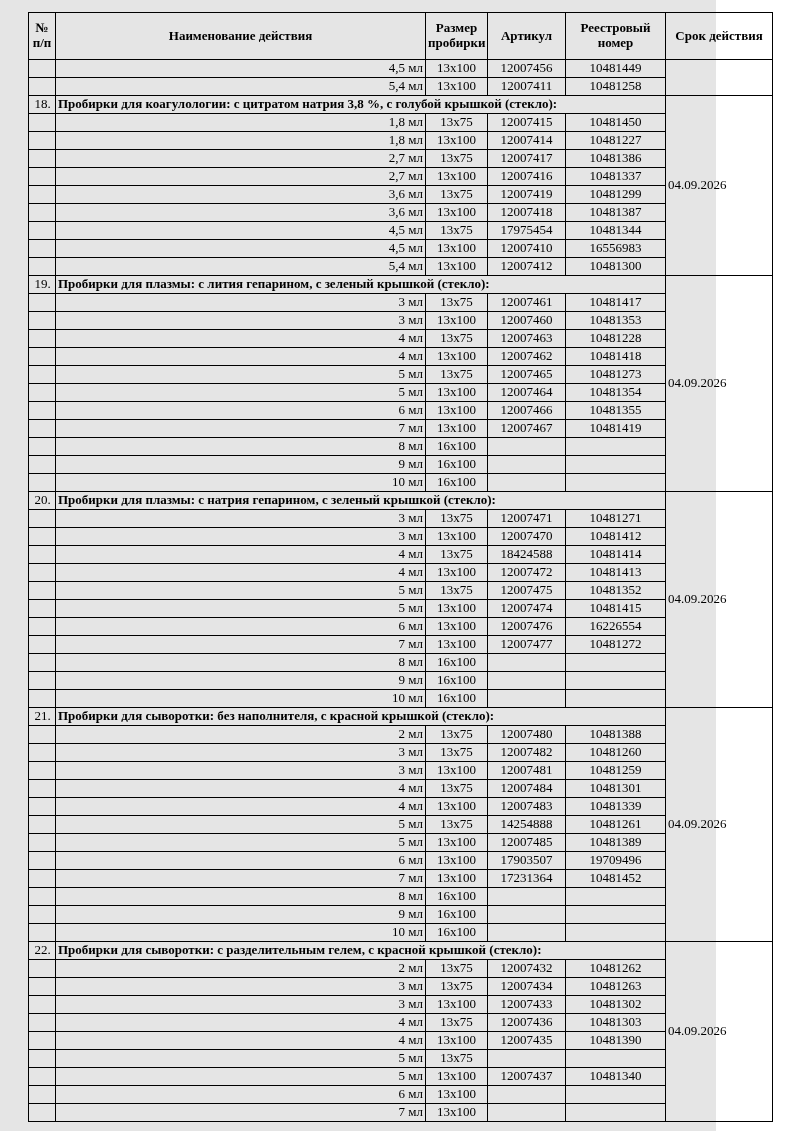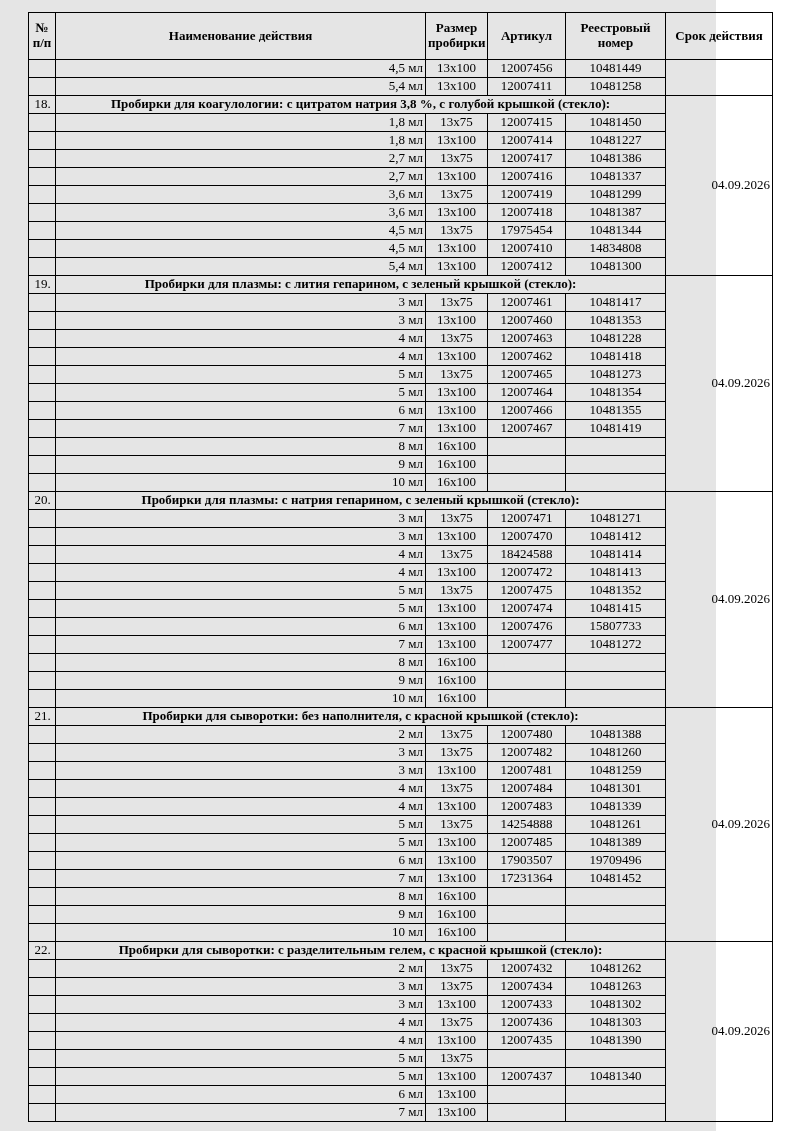--- a/index.html
+++ b/index.html
@@ -51,24 +51,24 @@
   }
   .tube-table td.name-cell {
     text-align: right;
     padding-left: 6px;
   }
   .tube-table td.center {
     text-align: center;
   }
   .tube-table td.section-title-cell {
     font-weight: bold;
-    text-align: center;
+    text-align: left;
   }
   .tube-table td.validity-cell {
-    text-align: right;
+    text-align: left;
     vertical-align: middle;
   }
 </style>
 </head>
 <body>
 
 <div class="page">
   <table class="tube-table">
     <colgroup>
       <col class="c-num">
@@ -156,21 +156,21 @@
           <td class="name-cell">4,5 мл</td>
           <td class="center">13x75</td>
           <td class="center">17975454</td>
           <td class="center">10481344</td>
         </tr>
         <tr>
           <td class="num-cell"></td>
           <td class="name-cell">4,5 мл</td>
           <td class="center">13x100</td>
           <td class="center">12007410</td>
-          <td class="center">14834808</td>
+          <td class="center">16556983</td>
         </tr>
         <tr>
           <td class="num-cell"></td>
           <td class="name-cell">5,4 мл</td>
           <td class="center">13x100</td>
           <td class="center">12007412</td>
           <td class="center">10481300</td>
         </tr>
         <tr>
           <td class="num-cell">19.</td>
@@ -299,21 +299,21 @@
           <td class="name-cell">5 мл</td>
           <td class="center">13x100</td>
           <td class="center">12007474</td>
           <td class="center">10481415</td>
         </tr>
         <tr>
           <td class="num-cell"></td>
           <td class="name-cell">6 мл</td>
           <td class="center">13x100</td>
           <td class="center">12007476</td>
-          <td class="center">15807733</td>
+          <td class="center">16226554</td>
         </tr>
         <tr>
           <td class="num-cell"></td>
           <td class="name-cell">7 мл</td>
           <td class="center">13x100</td>
           <td class="center">12007477</td>
           <td class="center">10481272</td>
         </tr>
         <tr>
           <td class="num-cell"></td>

